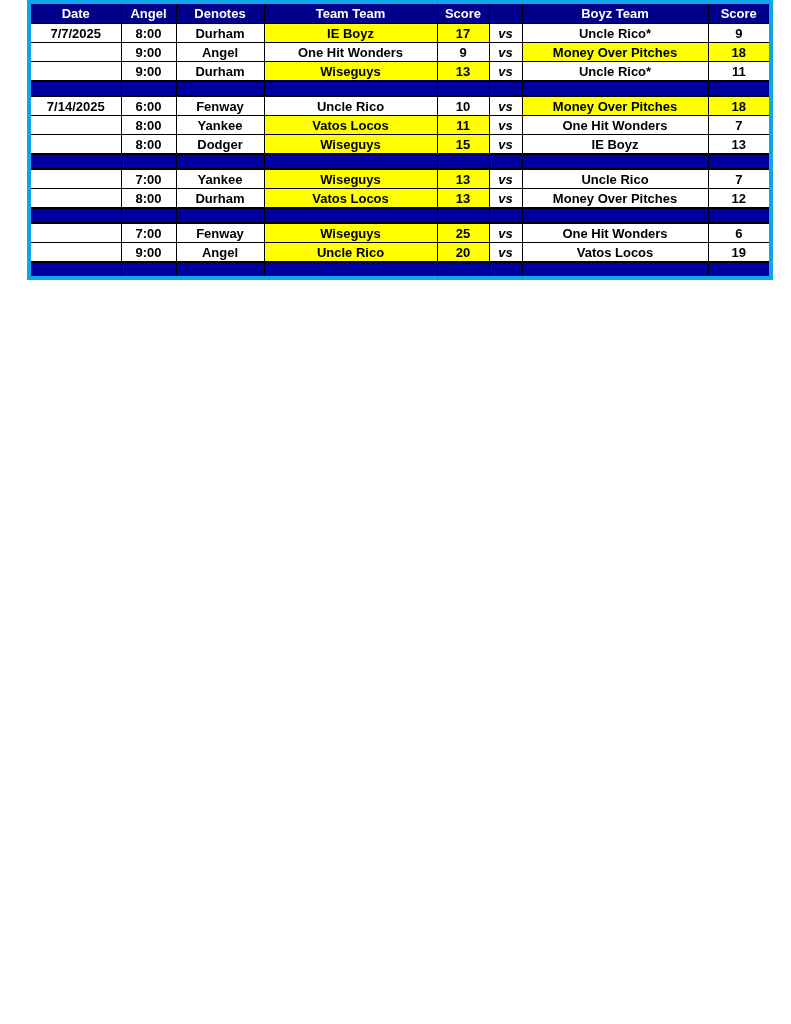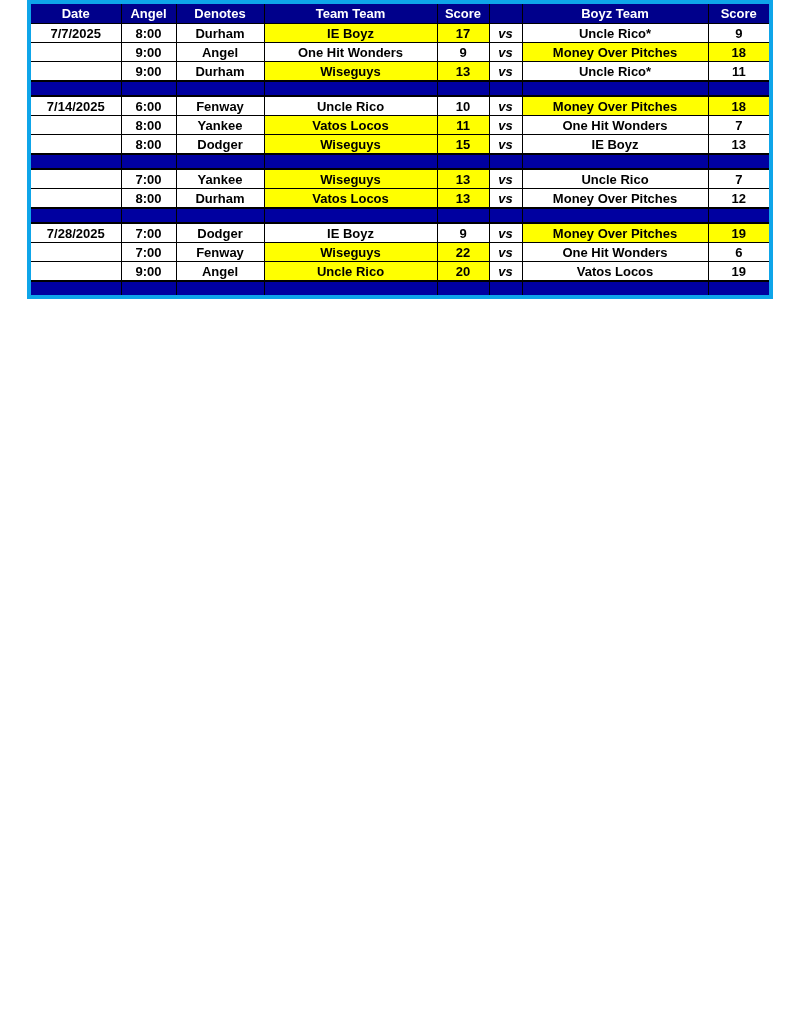--- a/index.html
+++ b/index.html
@@ -206,35 +206,25 @@
           <td class="c-sep"></td>
           <td class="c-sep"></td>
           <td class="c-sep"></td>
           <td class="c-sep"></td>
           <td class="c-sep"></td>
           <td class="c-sep"></td>
           <td class="c-sep"></td>
           <td class="c-sep"></td>
         </tr>
         <tr>
-          <td class="c-date">7/28/2025</td>
-          <td class="c-time">7:00</td>
-          <td class="c-replica">Dodger</td>
-          <td class="c-home">IE Boyz</td>
-          <td class="c-score">9</td>
-          <td class="c-vs">vs</td>
-          <td class="c-away hl">Money Over Pitches</td>
-          <td class="c-score2 hl">19</td>
-        </tr>
-        <tr>
           <td class="c-date"></td>
           <td class="c-time">7:00</td>
           <td class="c-replica">Fenway</td>
           <td class="c-home hl">Wiseguys</td>
-          <td class="c-score hl">22</td>
+          <td class="c-score hl">25</td>
           <td class="c-vs">vs</td>
           <td class="c-away">One Hit Wonders</td>
           <td class="c-score2">6</td>
         </tr>
         <tr>
           <td class="c-date"></td>
           <td class="c-time">9:00</td>
           <td class="c-replica">Angel</td>
           <td class="c-home hl">Uncle Rico</td>
           <td class="c-score hl">20</td>

